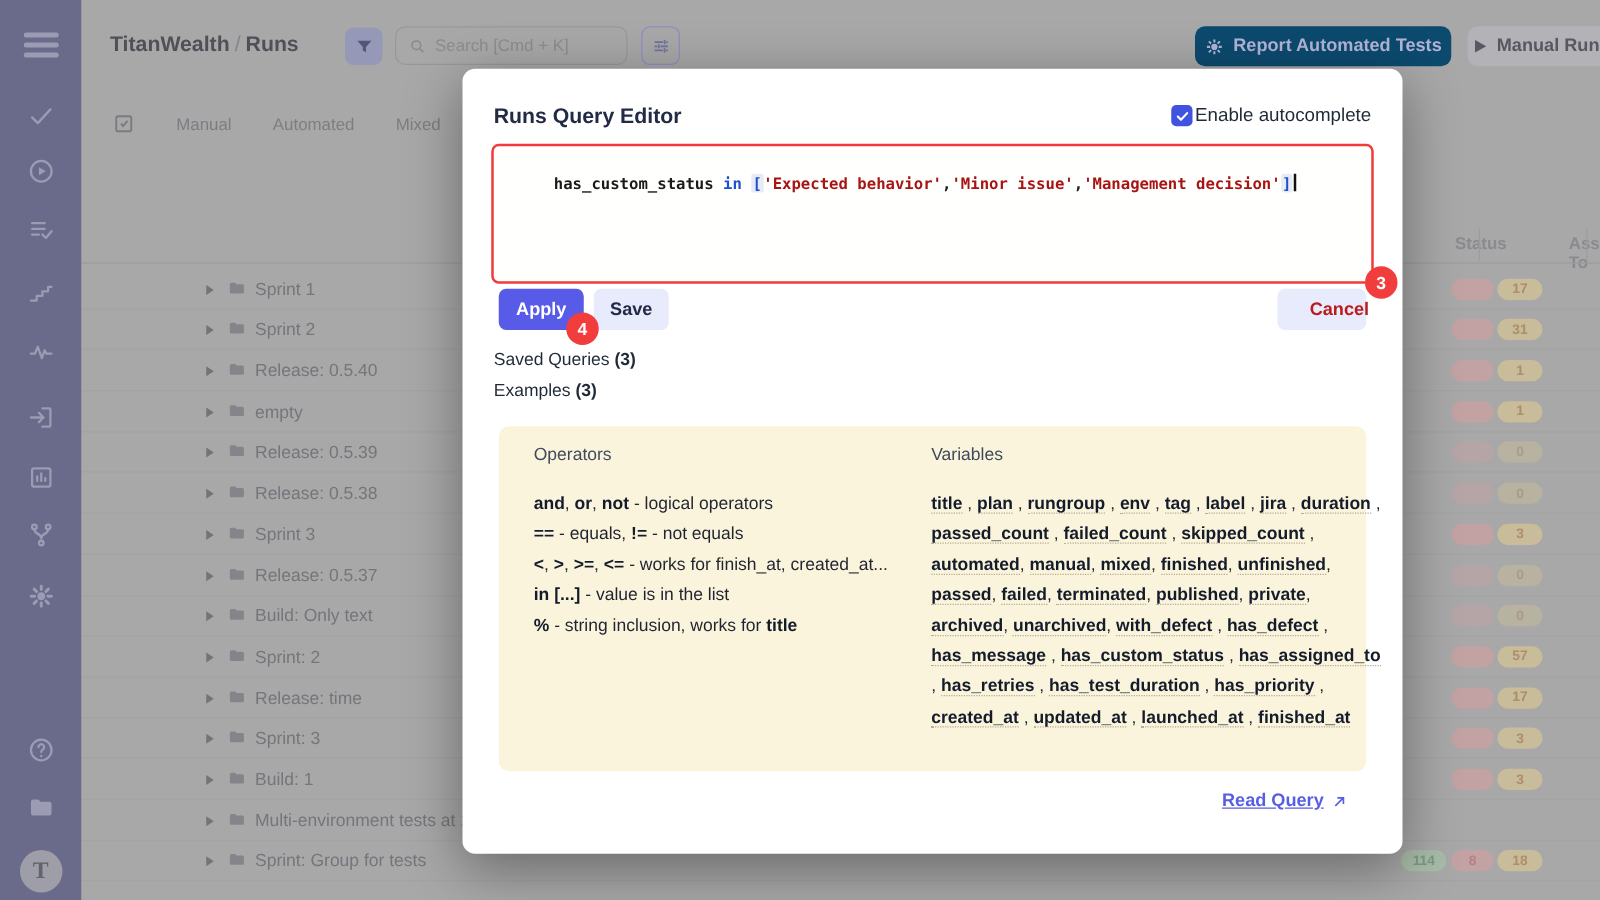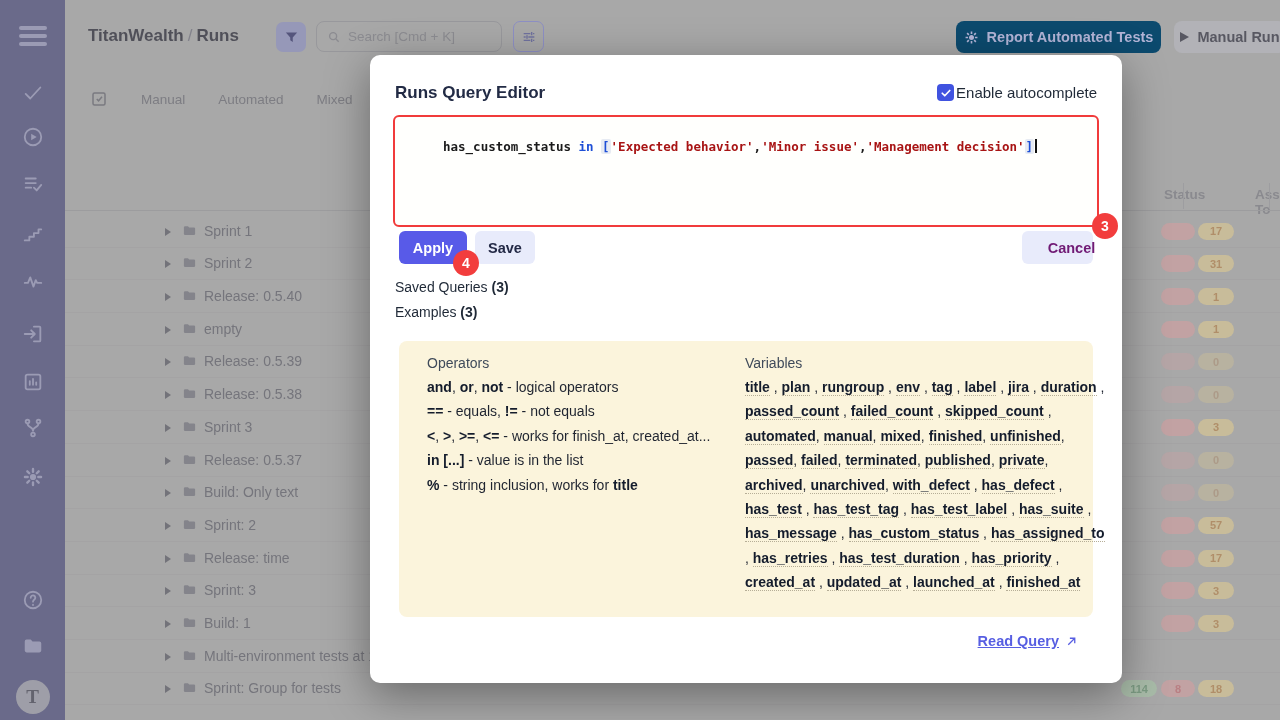--- a/index.html
+++ b/index.html
@@ -52,35 +52,35 @@
   .editor { position:absolute; left:23px; top:60px; width:706px; height:112px; border:2.5px solid #f13b3b; border-radius:6px; background:#fffffd; }
   .editor-code { position:absolute; left:27px; top:22px; font-family:"DejaVu Sans Mono", monospace; font-size:12.5px; font-weight:bold; white-space:nowrap; color:#1a1a1a;margin-left:21px;}
   .tk-k { color:#1e4fd6; }
   .tk-b { color:#1e4fd6; background:#e7ebf3; border-radius:2px; padding:0 1px;}
   .tk-s { color:#a81414; }
   .cursor { display:inline-block; width:2px; height:14px; background:#111; vertical-align:-2px; margin-left:1px;}
 
   .m-btn { position:absolute; top:176px; height:33px; border:none; border-radius:6px; font-size:14.5px; font-weight:bold; font-family:inherit; display:flex; align-items:center; justify-content:center;}
   .b-apply { left:29px; width:68px; background:#585ae8; color:#ffffff;}
   .b-save  { left:105px; width:60px; background:#e8ebfb; color:#232946;}
-  .b-cancel{ left:652px; width:71px; background:#e8ebfb; color:#701a75;padding-left:28px;}
+  .b-cancel{ left:652px; width:71px; background:#e8ebfb; color:#b91c1c;padding-left:28px;}
 
   .ann { position:absolute; width:26px; height:26px; border-radius:50%; background:#f23d3d; color:#fff; font-size:14px; font-weight:bold; display:flex; align-items:center; justify-content:center; z-index:12;}
   .ann-3 { left:722px; top:158px; }
   .ann-4 { left:83px;  top:195px; }
 
   .m-link-row { position:absolute; left:25px; font-size:14px; color:#1f2937;}
   .m-link-row b { font-weight:bold; }
   .lr-saved { top:224px; } .lr-examples { top:249px; }
 
   .help-panel { position:absolute; left:29px; top:286px; width:694px; height:276px; background:#fbf4dc; border-radius:8px; }
   .hp-col { position:absolute; top:14px; font-size:14px; color:#1f2430;}
   .hp-ops { left:28px; width:305px;}
   .hp-vars { left:346px; width:330px;}
-  .hp-head { color:#3f4a5a; margin-bottom:4px; font-weight:normal; font-size:14px;}
+  .hp-head { color:#3f4a5a; margin-bottom:19px; font-weight:normal; font-size:14px;}
   .hp-line { line-height:24.4px; white-space:nowrap;}
   .hp-line b { color:#141c2c; }
   .hp-line b.var { border-bottom:1.5px dotted #b6ae97; }
 
   .read-docs { position:absolute; right:44px; top:578px; color:#575ee2; font-size:14.5px; font-weight:bold; text-decoration:underline; display:flex; align-items:center; gap:6px;}
 </style>
 </head>
 <body>
 
 <div class="sidebar" id="sidebar">
@@ -412,21 +412,20 @@
         </div>
     </div>
     <div class="hp-col hp-vars">
       <div class="hp-head">Variables</div>
       <div id="vars-lines">
           <div class="hp-line"><b class="var">title</b> , <b class="var">plan</b> , <b class="var">rungroup</b> , <b class="var">env</b> , <b class="var">tag</b> , <b class="var">label</b> , <b class="var">jira</b> , <b class="var">duration</b> ,</div>
           <div class="hp-line"><b class="var">passed_count</b> , <b class="var">failed_count</b> , <b class="var">skipped_count</b> ,</div>
           <div class="hp-line"><b class="var">automated</b>, <b class="var">manual</b>, <b class="var">mixed</b>, <b class="var">finished</b>, <b class="var">unfinished</b>,</div>
           <div class="hp-line"><b class="var">passed</b>, <b class="var">failed</b>, <b class="var">terminated</b>, <b class="var">published</b>, <b class="var">private</b>,</div>
           <div class="hp-line"><b class="var">archived</b>, <b class="var">unarchived</b>, <b class="var">with_defect</b> , <b class="var">has_defect</b> ,</div>
-          <div class="hp-line"><b class="var">has_test</b> , <b class="var">has_test_tag</b> , <b class="var">has_test_label</b> , <b class="var">has_suite</b> ,</div>
           <div class="hp-line"><b class="var">has_message</b> , <b class="var">has_custom_status</b> , <b class="var">has_assigned_to</b></div>
           <div class="hp-line">, <b class="var">has_retries</b> , <b class="var">has_test_duration</b> , <b class="var">has_priority</b> ,</div>
           <div class="hp-line"><b class="var">created_at</b> , <b class="var">updated_at</b> , <b class="var">launched_at</b> , <b class="var">finished_at</b></div>
         </div>
     </div>
   </div>
 
   <div class="read-docs">
     <span>Read Query</span>
     <svg width="13" height="13" viewBox="0 0 24 24" fill="none" stroke="currentColor" stroke-width="2.4">

